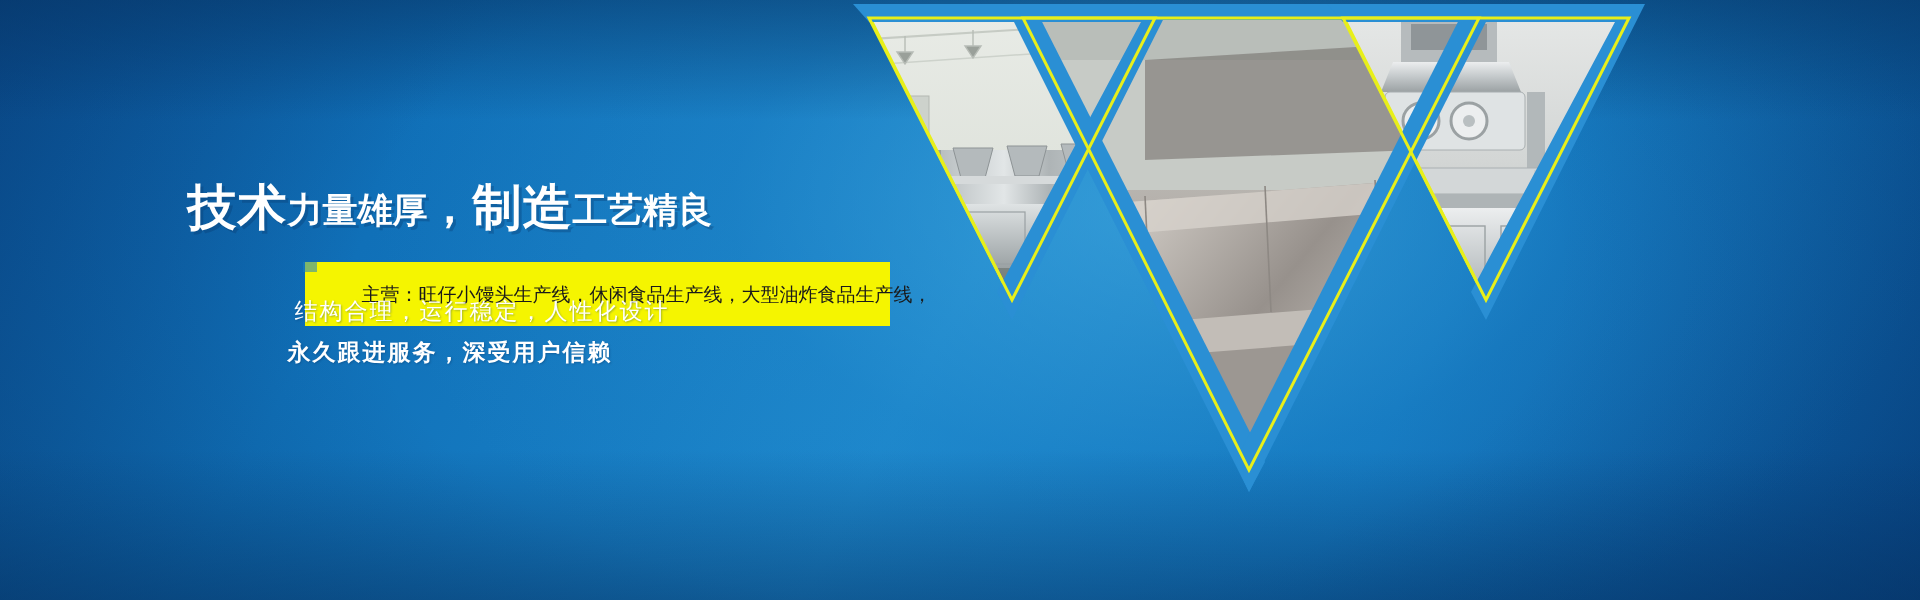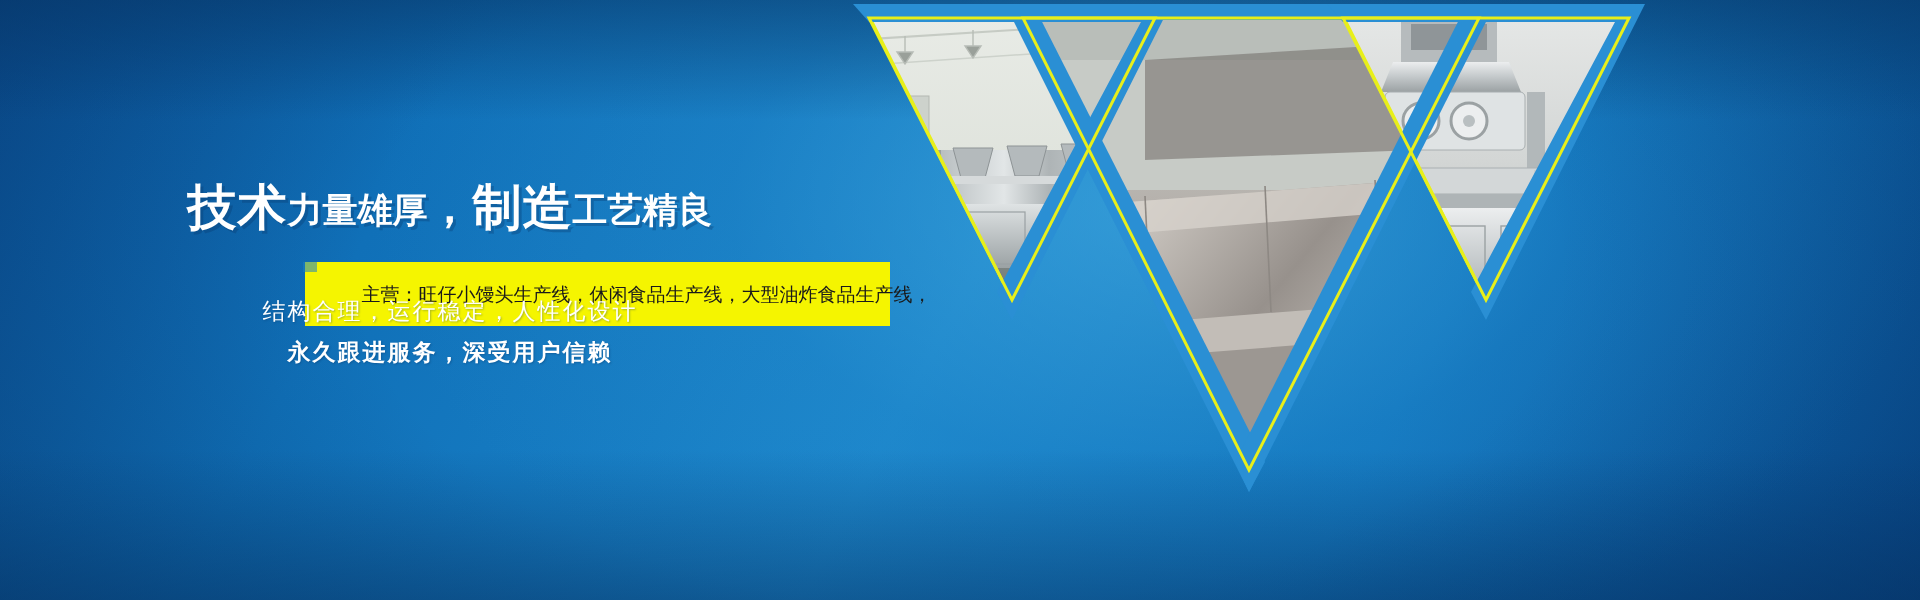--- a/index.html
+++ b/index.html
@@ -65,21 +65,21 @@
     position:absolute;left:16px;top:0;width:585px;height:64px;
     display:flex;flex-direction:column;align-items:center;justify-content:center;
     color:#1a1a1a;font-size:19px;line-height:27px;white-space:nowrap;padding-left:33px;
   }
 
   .sub-line{
     position:absolute;left:0;width:900px;text-align:center;
     color:#ffffff;font-size:23px;letter-spacing:2px;white-space:nowrap;
     text-shadow:1px 1px 2px rgba(8,52,100,.35);
   }
-  .sub1{top:296px;}
+  .sub1{top:296px;padding-left:32px;}
   .sub2{top:337px;font-weight:bold;}
 
   
   .graphic{position:absolute;left:845px;top:0;width:1075px;height:600px;}
   .graphic svg{display:block;}
 </style>
 </head>
 <body>
 
 <div class="banner">

